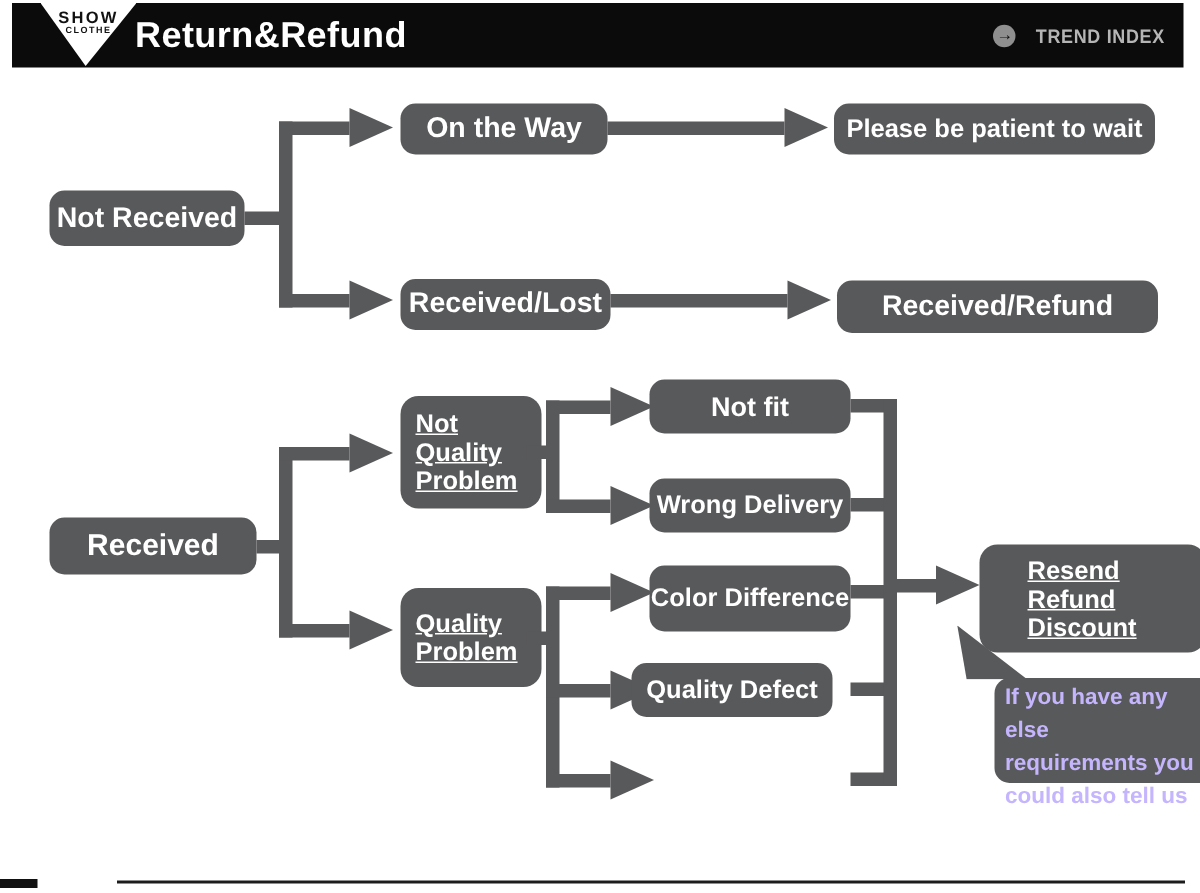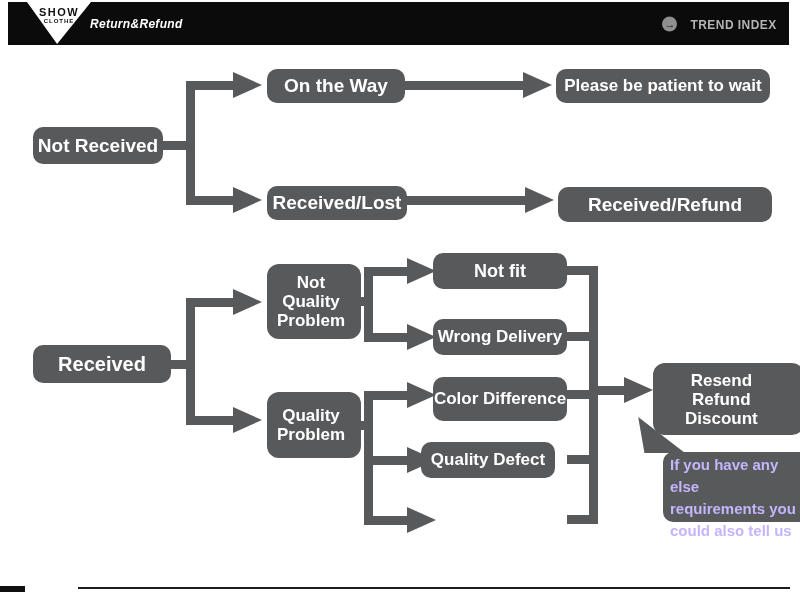--- a/index.html
+++ b/index.html
@@ -8,33 +8,33 @@
     position:relative; width:800px; height:595px; background:#ffffff;
     font-family:"Liberation Sans", sans-serif; overflow:hidden;
   }
   
   .hbar { position:absolute; left:8px; top:2px; width:781px; height:43px; background:var(--hdr); }
   .tri  { position:absolute; left:19px; top:0; width:64px; height:42px; background:#ffffff;
           clip-path:polygon(0 0, 100% 0, 47% 100%); text-align:center; color:#111; }
   .tri .l1 { display:block; font-size:11px; font-weight:bold; letter-spacing:1.5px; margin-top:4px; }
   .tri .l2 { display:block; font-size:6px; font-weight:bold; letter-spacing:1px; margin-top:0px; }
   .htitle { position:absolute; left:82px; top:50%; transform:translateY(-50%);
-            color:#ffffff; font-size:12px; font-weight:bold; letter-spacing:0.3px;font-style:italic; }
+            color:#ffffff; font-size:24px; font-weight:bold; letter-spacing:0.3px; }
   .brand { position:absolute; right:12px; top:50%; transform:translateY(-50%);
            display:flex; align-items:center; gap:6px; }
   .bicon { width:15px; height:15px; border-radius:50%; background:#8f8f8f; color:#101010;
            font-size:11px; line-height:15px; text-align:center; display:inline-block; }
   .btxt  { color:#b5b5b5; font-size:13px; font-weight:bold; letter-spacing:0.5px;
            display:inline-block; transform:scaleX(0.92); transform-origin:right center; }
   
   .node { position:absolute; background:var(--g); color:#fff; border-radius:10px;
           display:flex; align-items:center; justify-content:center;
           font-weight:bold; text-align:center; }
-  .ml   { justify-content:flex-start; text-align:center; white-space:pre-line; padding-left:10px;
-          border-radius:12px; line-height:19px; }
+  .ml   { justify-content:flex-start; text-align:left; white-space:pre-line; padding-left:10px;
+          border-radius:12px; line-height:19px;text-decoration:underline; }
   .ln   { position:absolute; background:var(--g); }
   .ah   { position:absolute; width:0; height:0;
           border-top:13px solid transparent; border-bottom:13px solid transparent;
           border-left:29px solid var(--g); }
   .bubble { position:absolute; left:663px; top:452px; width:146px; height:70px;
             background:var(--g); color:#c4b5fd; border-radius:10px; font-size:15px; font-weight:bold;
             line-height:22px; padding:2px 0 0 7px; white-space:pre-line; box-sizing:border-box; }
   .tail { position:absolute; left:633px; top:417px; width:52px; height:36px; background:var(--g);
           clip-path:polygon(10% 0, 100% 100%, 22% 100%); }
   

